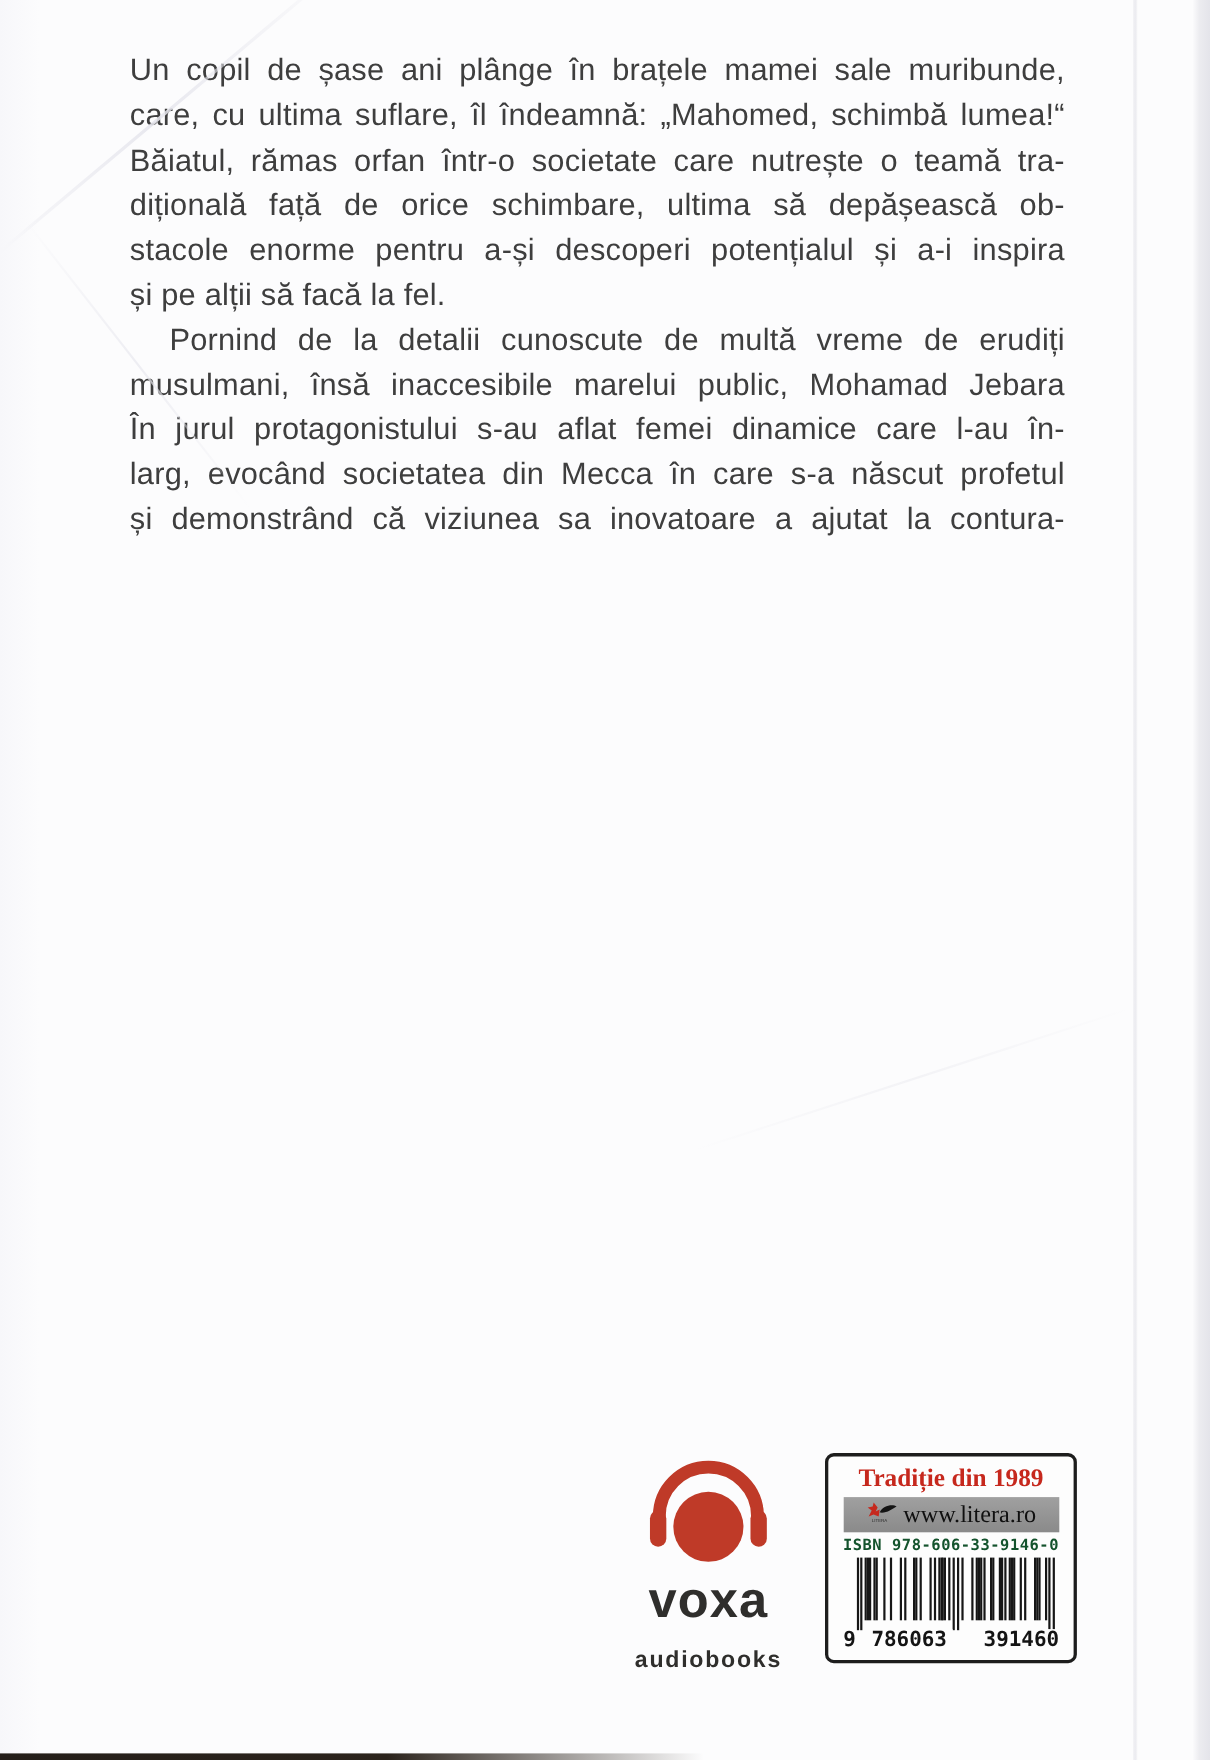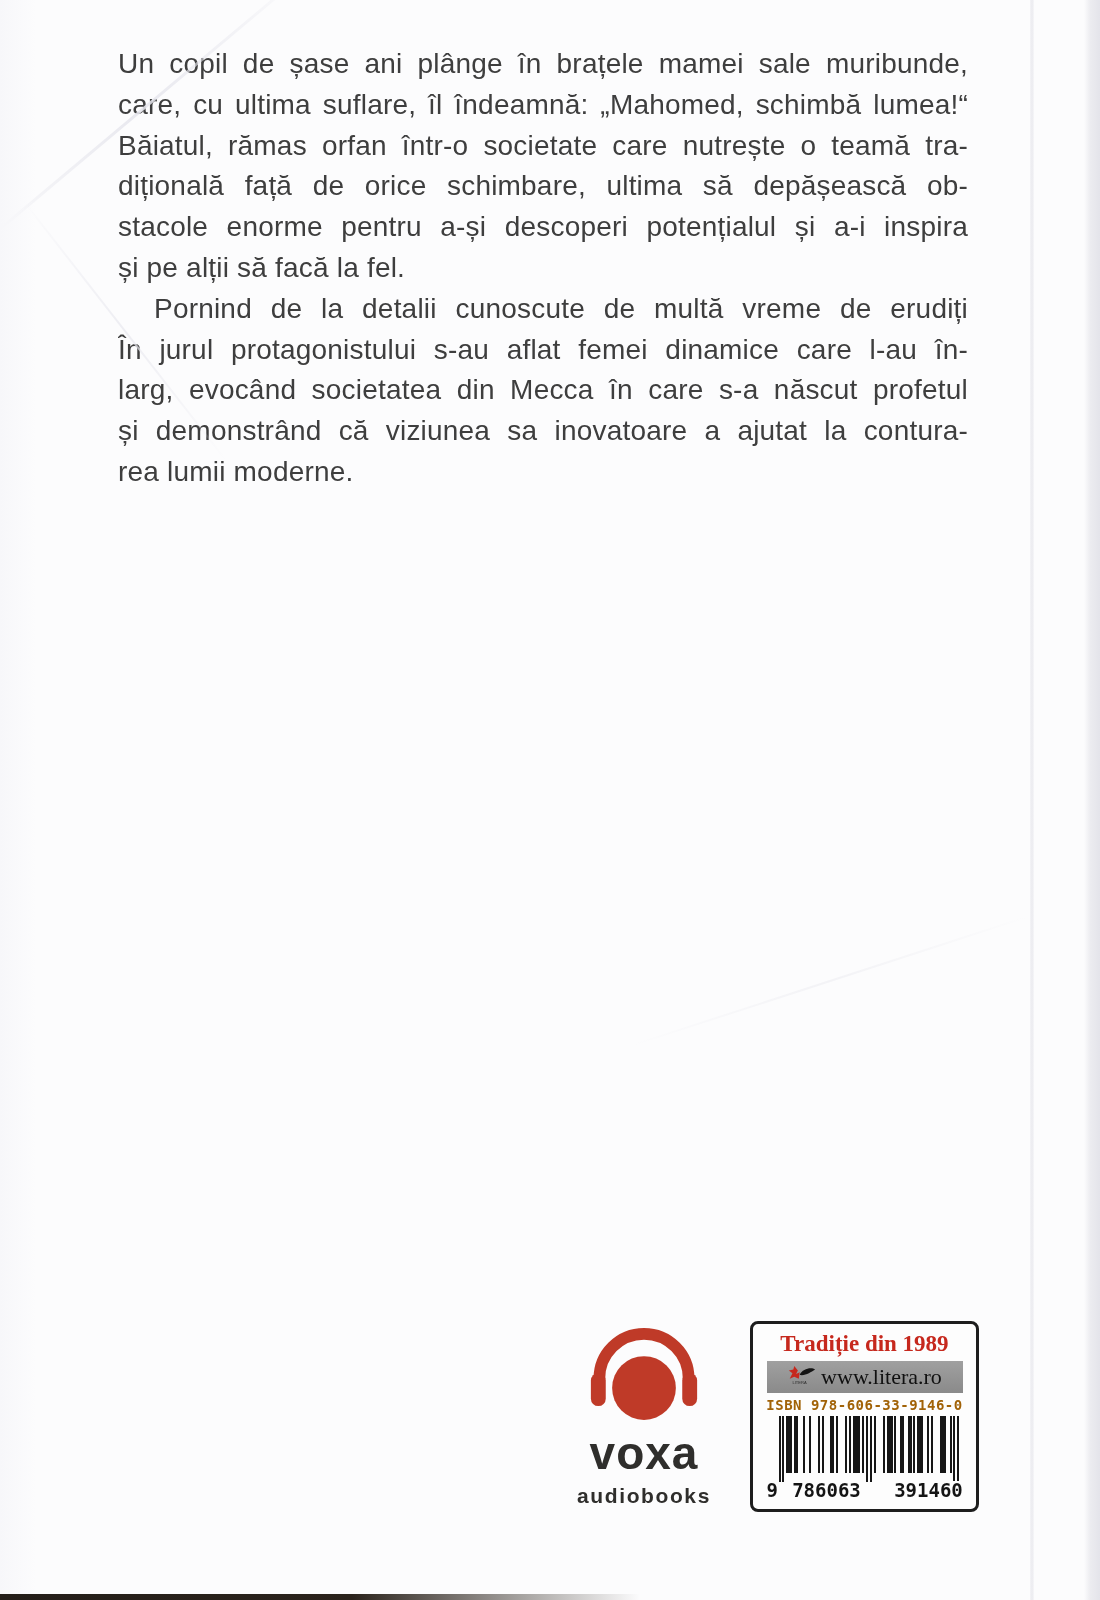--- a/index.html
+++ b/index.html
@@ -26,21 +26,21 @@
   .voxa {
     position:absolute; left:558px; top:1320px; width:172px;
     text-align:center; color:#2f2e2c;
   }
   .voxa-name {
     font-size:46px; font-weight:bold; letter-spacing:1px;
     margin-top:4px; line-height:1;
   }
   .voxa-tag {
     font-size:21px; font-weight:bold; letter-spacing:1.6px;
-    margin-top:9px; line-height:1;
+    margin-top:21px; line-height:1;
   }
 
   
   .pubbox {
     position:absolute; left:750px; top:1321px; width:229px; height:191px;
     box-sizing:border-box; border:3px solid #1d1d1d; border-radius:8px;
     background:#fdfdfd; text-align:center; padding-top:7px;
   }
   .trad {
     font-family:"Liberation Serif", serif; font-weight:bold;
@@ -50,21 +50,21 @@
     margin:5px auto 0; width:196px; height:32px;
     background:linear-gradient(#a0a0a0,#8a8a8a);
     display:flex; align-items:center; justify-content:center; gap:5px;
   }
   .weburl {
     font-family:"Liberation Serif", serif; font-size:22px; color:#101010;
     line-height:1;
   }
   .isbn {
     margin-top:4px; font-family:"DejaVu Sans Mono", monospace;
-    font-size:14px; font-weight:bold; color:#a16207; letter-spacing:0.5px;
+    font-size:14px; font-weight:bold; color:#14532d; letter-spacing:0.5px;
     white-space:pre;
   }
   .barcode-wrap { position:relative; margin:3px auto 0; width:196px; height:86px; }
   .bars { position:absolute; left:12px; top:0; width:182px; height:66px; }
   .bars .bar { position:absolute; top:0; background:#161616; width:2px; }
   .bc-digits span {
     position:absolute; bottom:2px;
     font-family:"DejaVu Sans Mono", monospace; font-size:19px; font-weight:bold;
     color:#141414; background:#fdfdfd; line-height:1;
   }
@@ -98,24 +98,24 @@
 <div class="cover">
 
   <div class="blurb">
     <div class="line">Un copil de șase ani plânge în brațele mamei sale muribunde,</div>
     <div class="line">care, cu ultima suflare, îl îndeamnă: „Mahomed, schimbă lumea!“</div>
     <div class="line">Băiatul, rămas orfan într-o societate care nutrește o teamă tra-</div>
     <div class="line">dițională față de orice schimbare, ultima să depășească ob-</div>
     <div class="line">stacole enorme pentru a-și descoperi potențialul și a-i inspira</div>
     <div class="line last">și pe alții să facă la fel.</div>
     <div class="line ind">Pornind de la detalii cunoscute de multă vreme de erudiți</div>
+    <div class="line">musulmani, însă inaccesibile marelui public, Mohamad Jebara</div>
     <div class="line">În jurul protagonistului s-au aflat femei dinamice care l-au în-</div>
     <div class="line">larg, evocând societatea din Mecca în care s-a născut profetul</div>
     <div class="line">și demonstrând că viziunea sa inovatoare a ajutat la contura-</div>
-    <div class="line last">rea lumii moderne.</div>
   </div>
 
   <div class="voxa">
     <span>
       <svg viewBox="0 0 120 96" width="128" height="102" aria-hidden="true">
         <path d="M 18,55 A 42,42 0 0 1 102,55" fill="none" stroke="#bf3a28" stroke-width="11" stroke-linecap="round"></path>
         <rect x="10" y="50" width="14" height="31" rx="7" fill="#bf3a28"></rect>
         <rect x="96" y="50" width="14" height="31" rx="7" fill="#bf3a28"></rect>
         <circle cx="60" cy="64" r="30" fill="#bf3a28"></circle>
       </svg>

